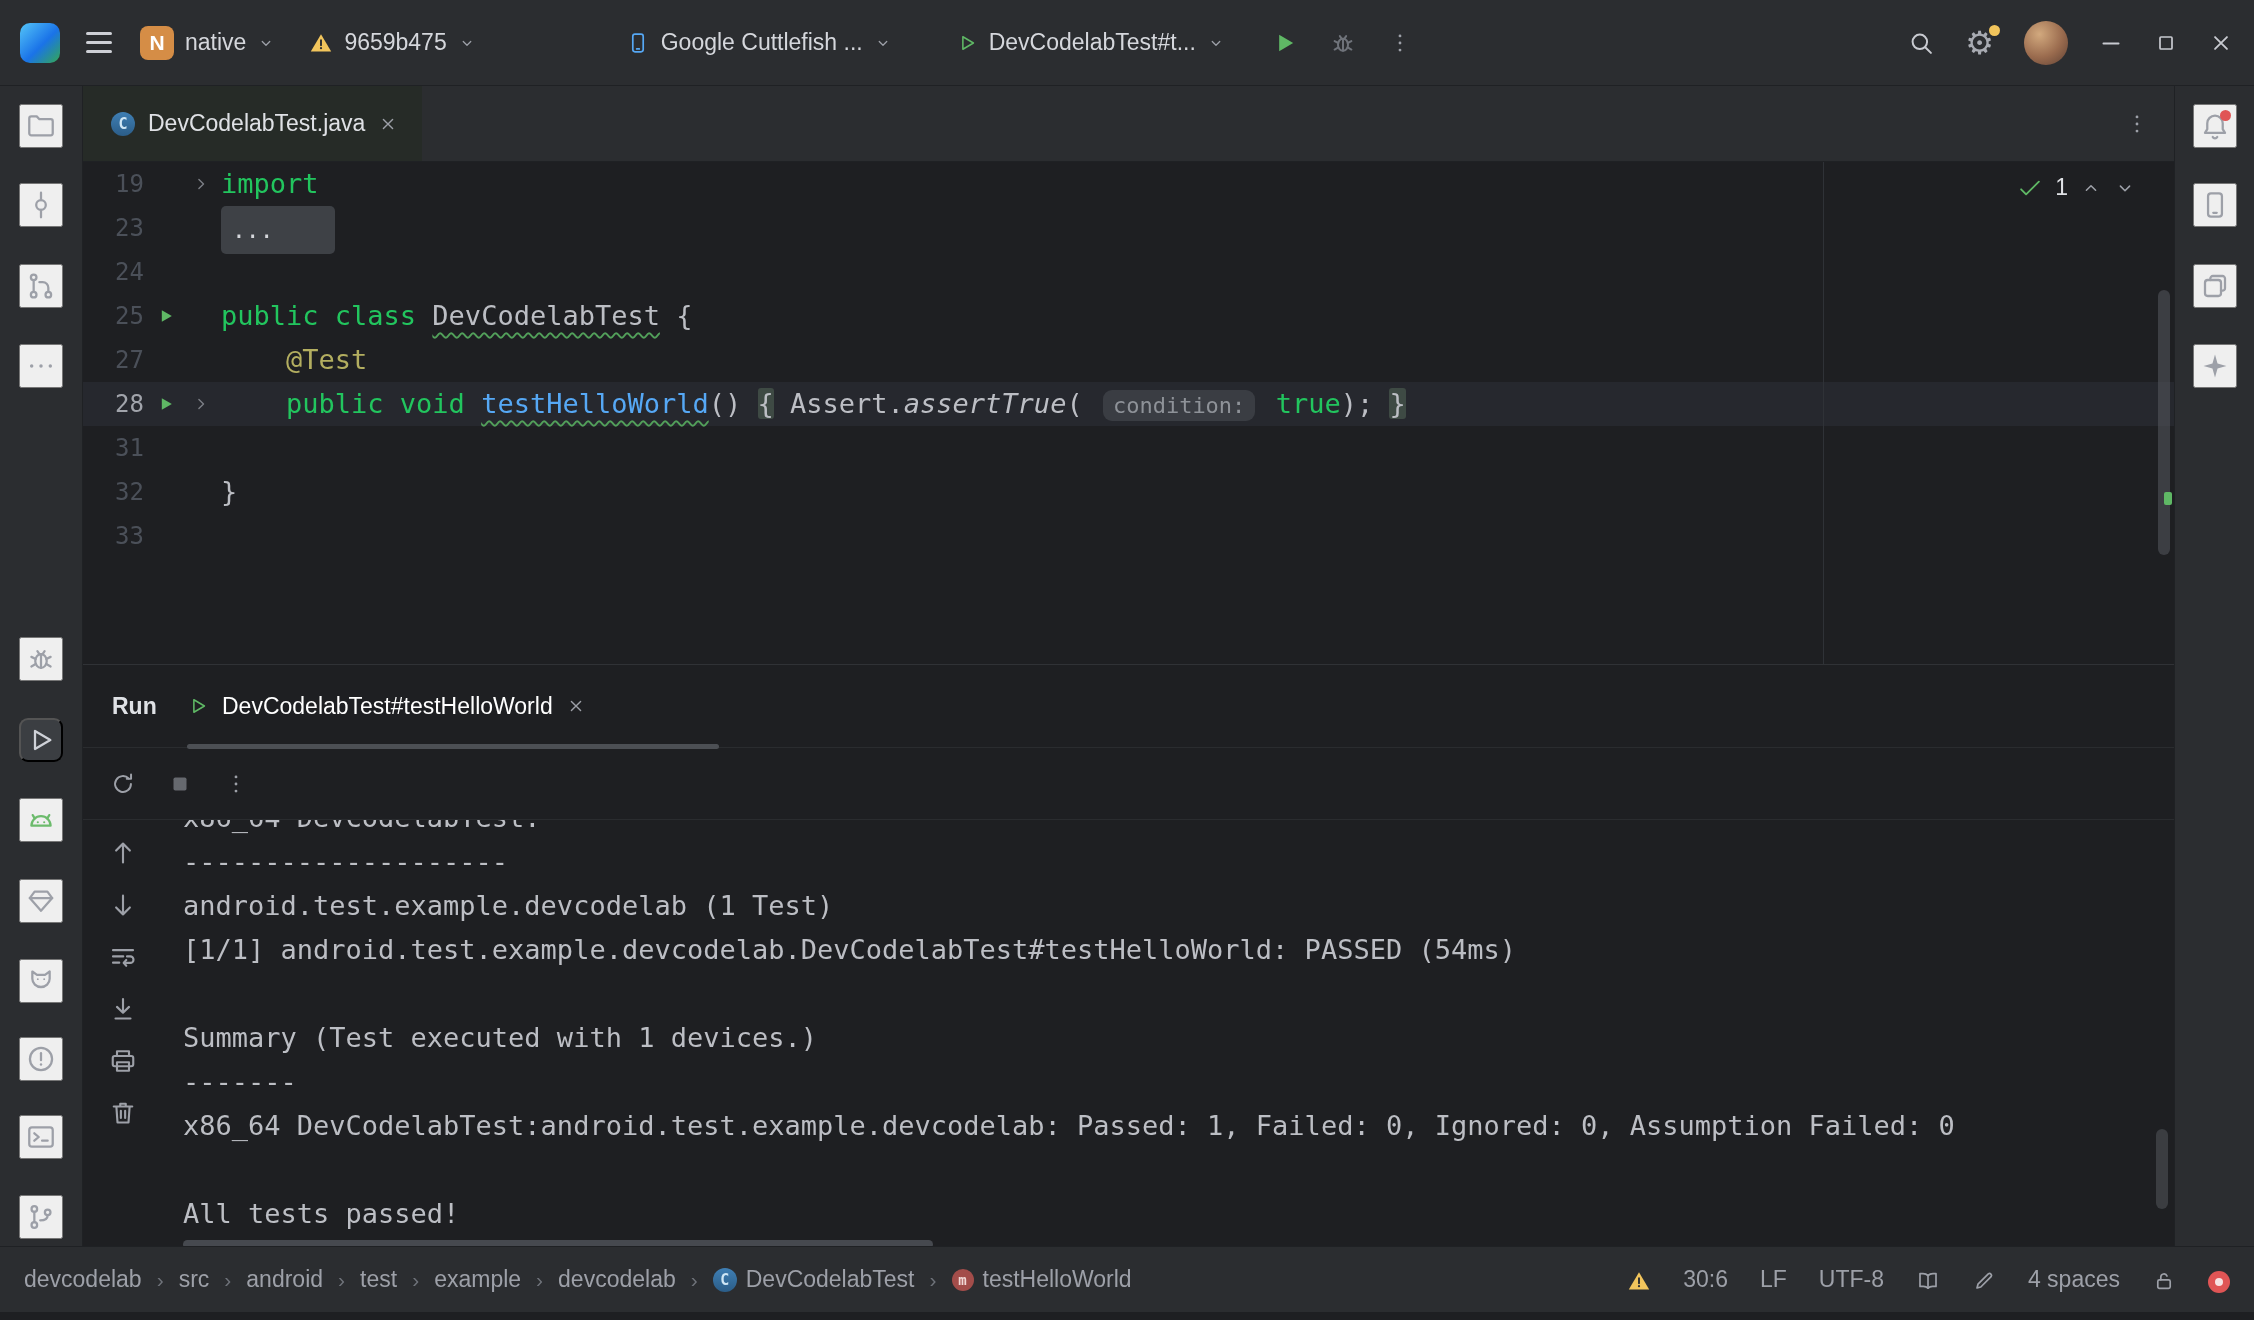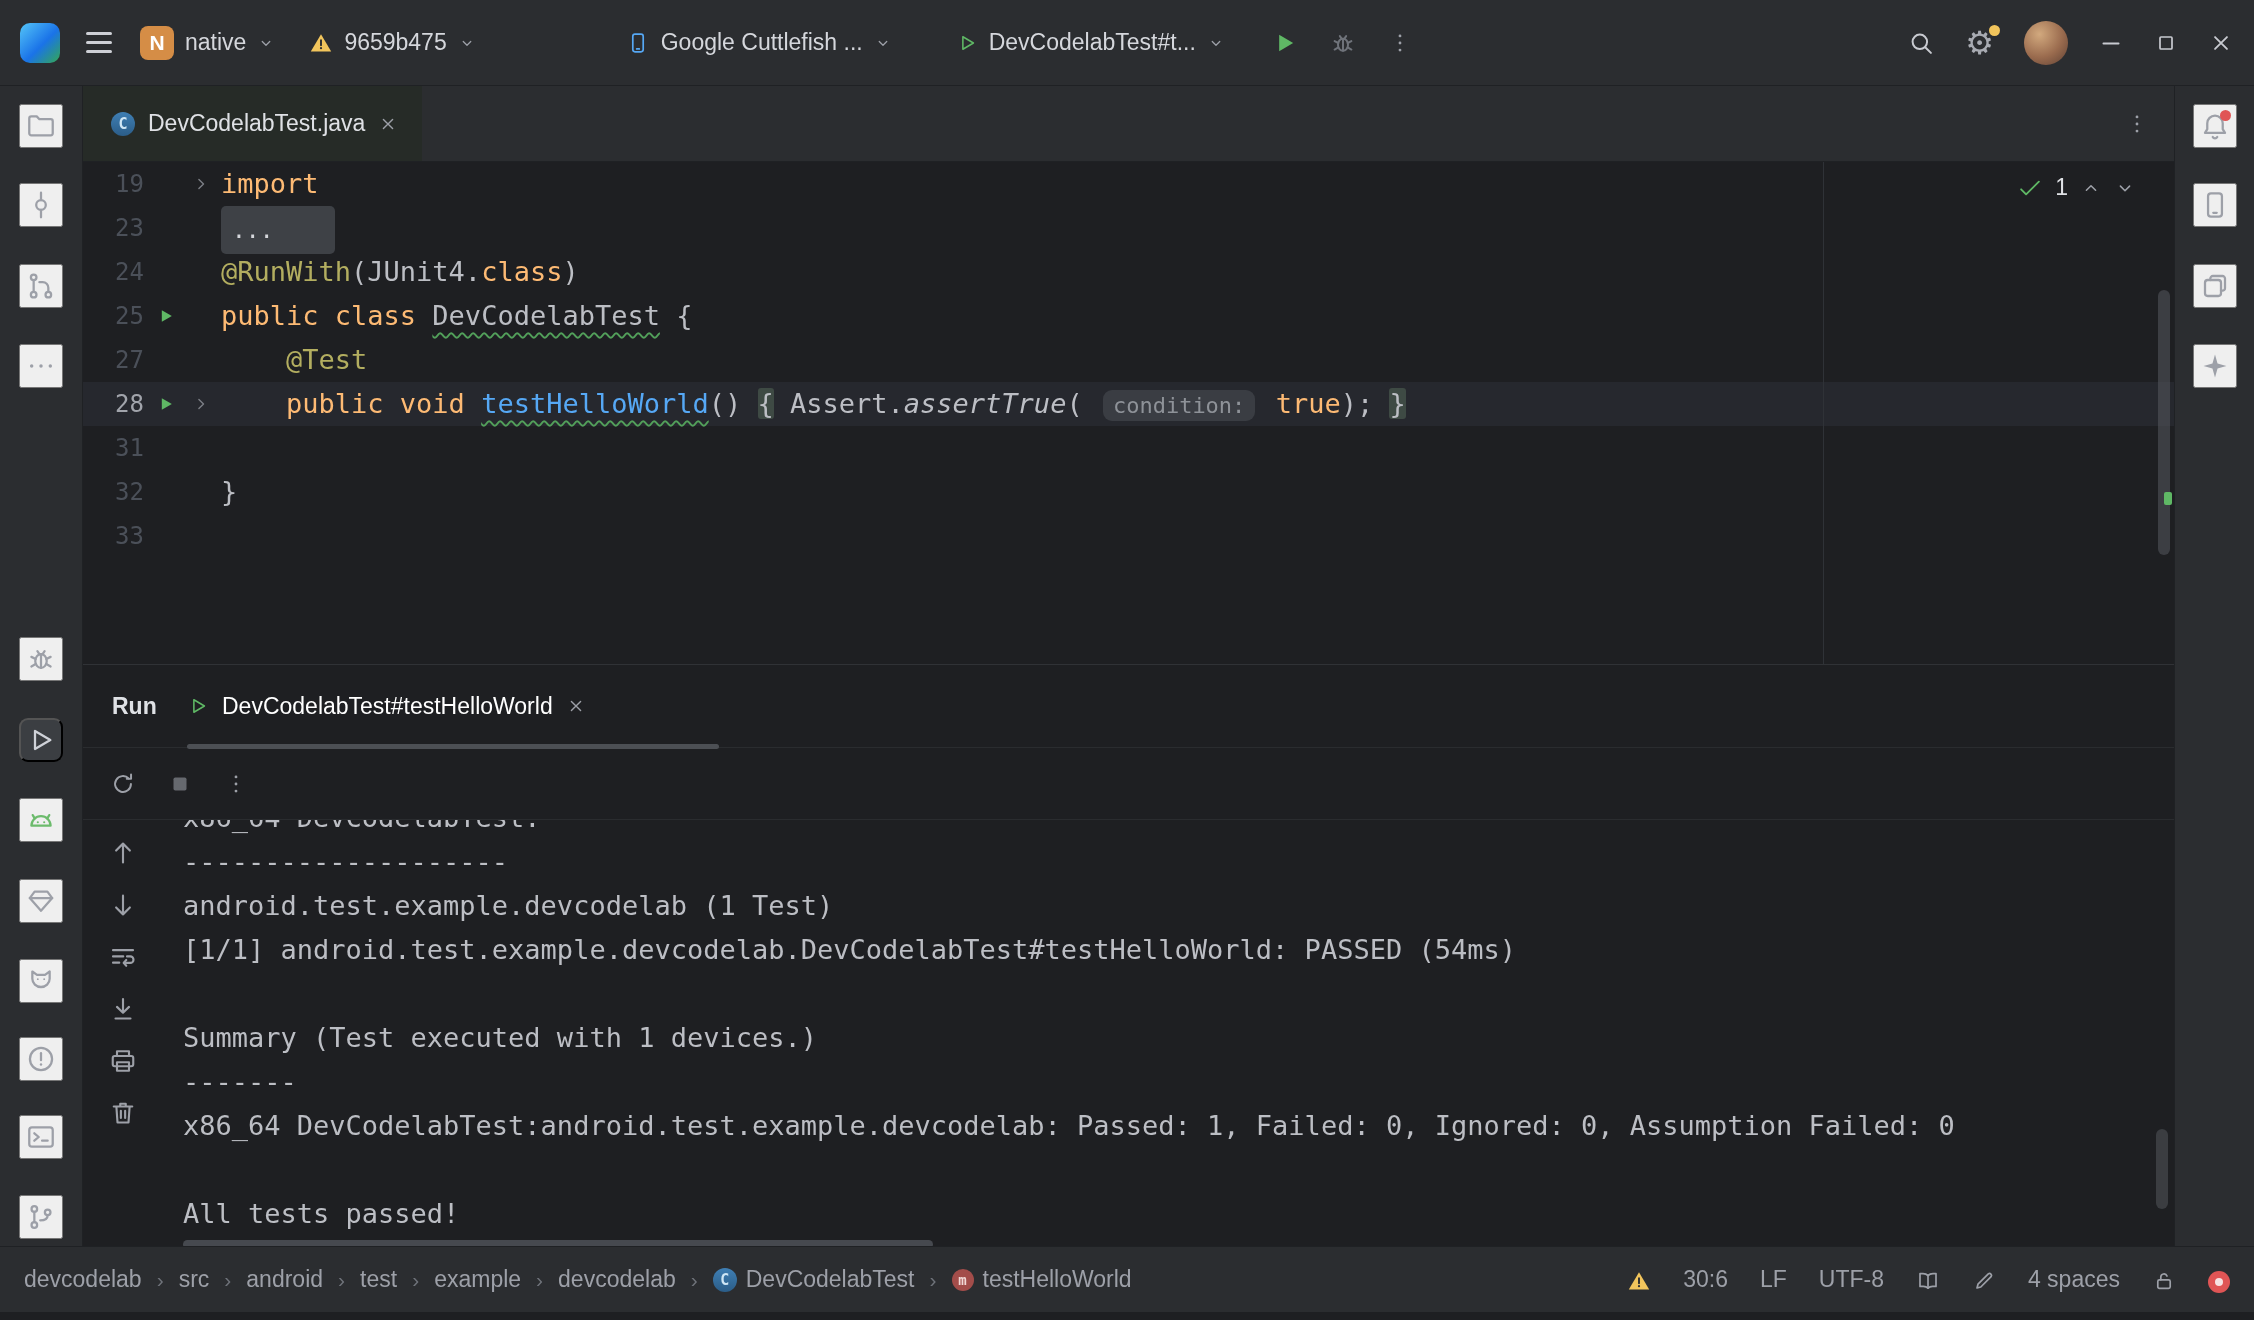--- a/index.html
+++ b/index.html
@@ -64,21 +64,21 @@
   .eline.current { background:#26282e; }
   .gutter { width:138px; flex:none; display:flex; }
   .lnum { width:61px; text-align:right; color:#4b5059; font-size:24px; }
   .eline.current .lnum { color:#a1a4ab; }
   .gslot { display:flex; align-items:center; justify-content:center; }
   .gslot.a { width:43px; } .gslot.b { width:28px; }
   .runic { color:#5fb865; } .runic svg { width:20px; height:20px; }
   .foldic { color:#7b7e85; } .foldic svg { width:20px; height:20px; }
   .code { white-space:pre; color:#bcbec4; }
   .tok { white-space:pre; }
-  .tok.kw { color:#fdba74; }
+  .tok.kw { color:#22c55e; }
   .tok.ann { color:#b3ae60; }
   .tok.m { color:#56a8f5; }
   .tok.it { font-style:italic; }
   .tok.sq { text-decoration-line:underline; text-decoration-style:wavy; text-decoration-color:#52a05a;
             text-decoration-thickness:2px; text-underline-offset:7px; }
   .tok.chip { background:#3e4146; border-radius:5px; padding:2px 11px; }
   .tok.hl { background:#3e4a44; border-radius:3px; }
   .tok.inlay { background:#3a3d43; color:#8e9298; border-radius:9px; padding:3px 10px; font-size:22px; margin:0 4px; }
   .margin-line { position:absolute; top:0; bottom:0; left:1740px; width:1px; background:#2f3237; }
   .inspect { position:absolute; top:12px; right:38px; display:flex; align-items:center; gap:12px;
@@ -355,21 +355,20 @@
                 <span class="gslot b"></span>
               </div>
               <div class="code"></div>
             </div>
             <div class="eline">
               <div class="gutter">
                 <span class="lnum">24</span>
                 <span class="gslot a"></span>
                 <span class="gslot b"></span>
               </div>
-              <div class="code"><span class="tok ann">@RunWith</span><span class="tok">(</span><span class="tok">JUnit4</span><span class="tok">.</span><span class="tok kw">class</span><span class="tok">)</span></div>
             </div>
             <div class="eline">
               <div class="gutter">
                 <span class="lnum">25</span>
                 <span class="gslot a runic">
                   <svg viewBox="0 0 24 24" fill="currentColor" stroke="none">
                     <path d="M7 5v14l12-7z"></path>
                   </svg>
                 </span>
                 <span class="gslot b"></span>

